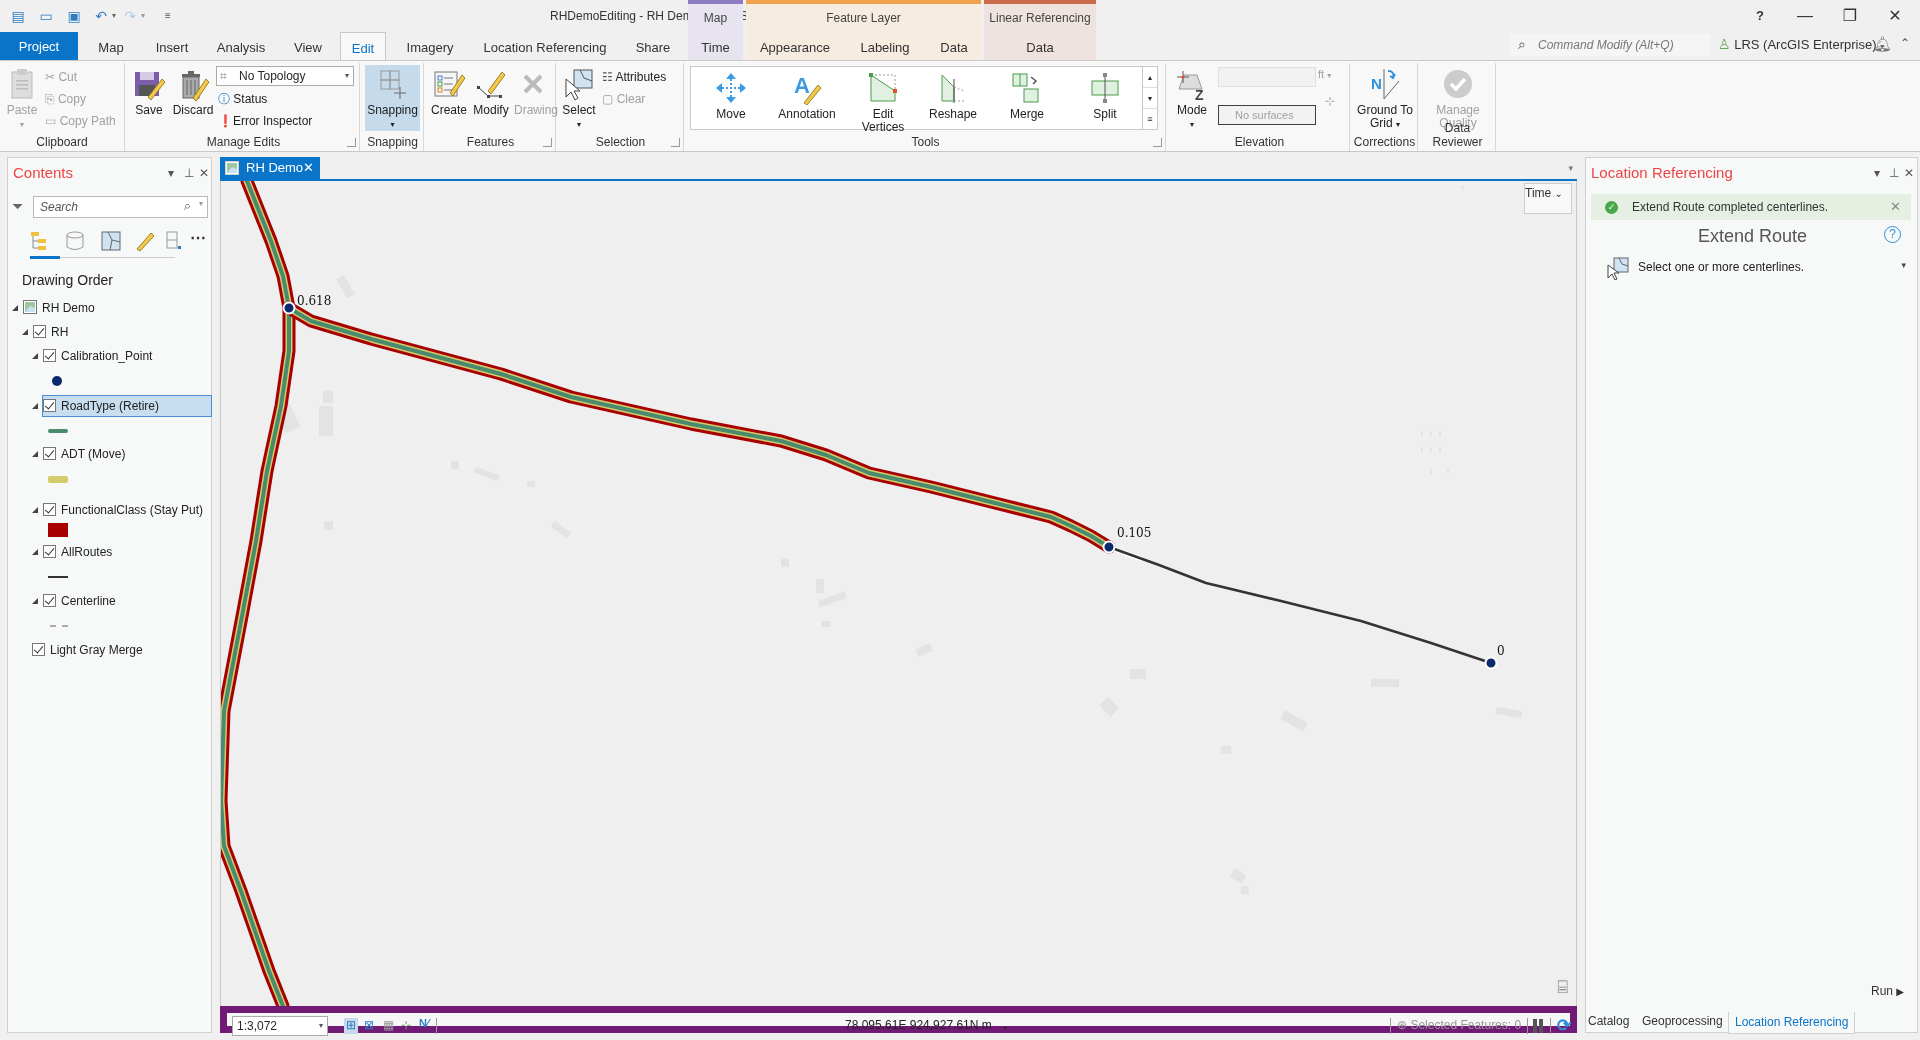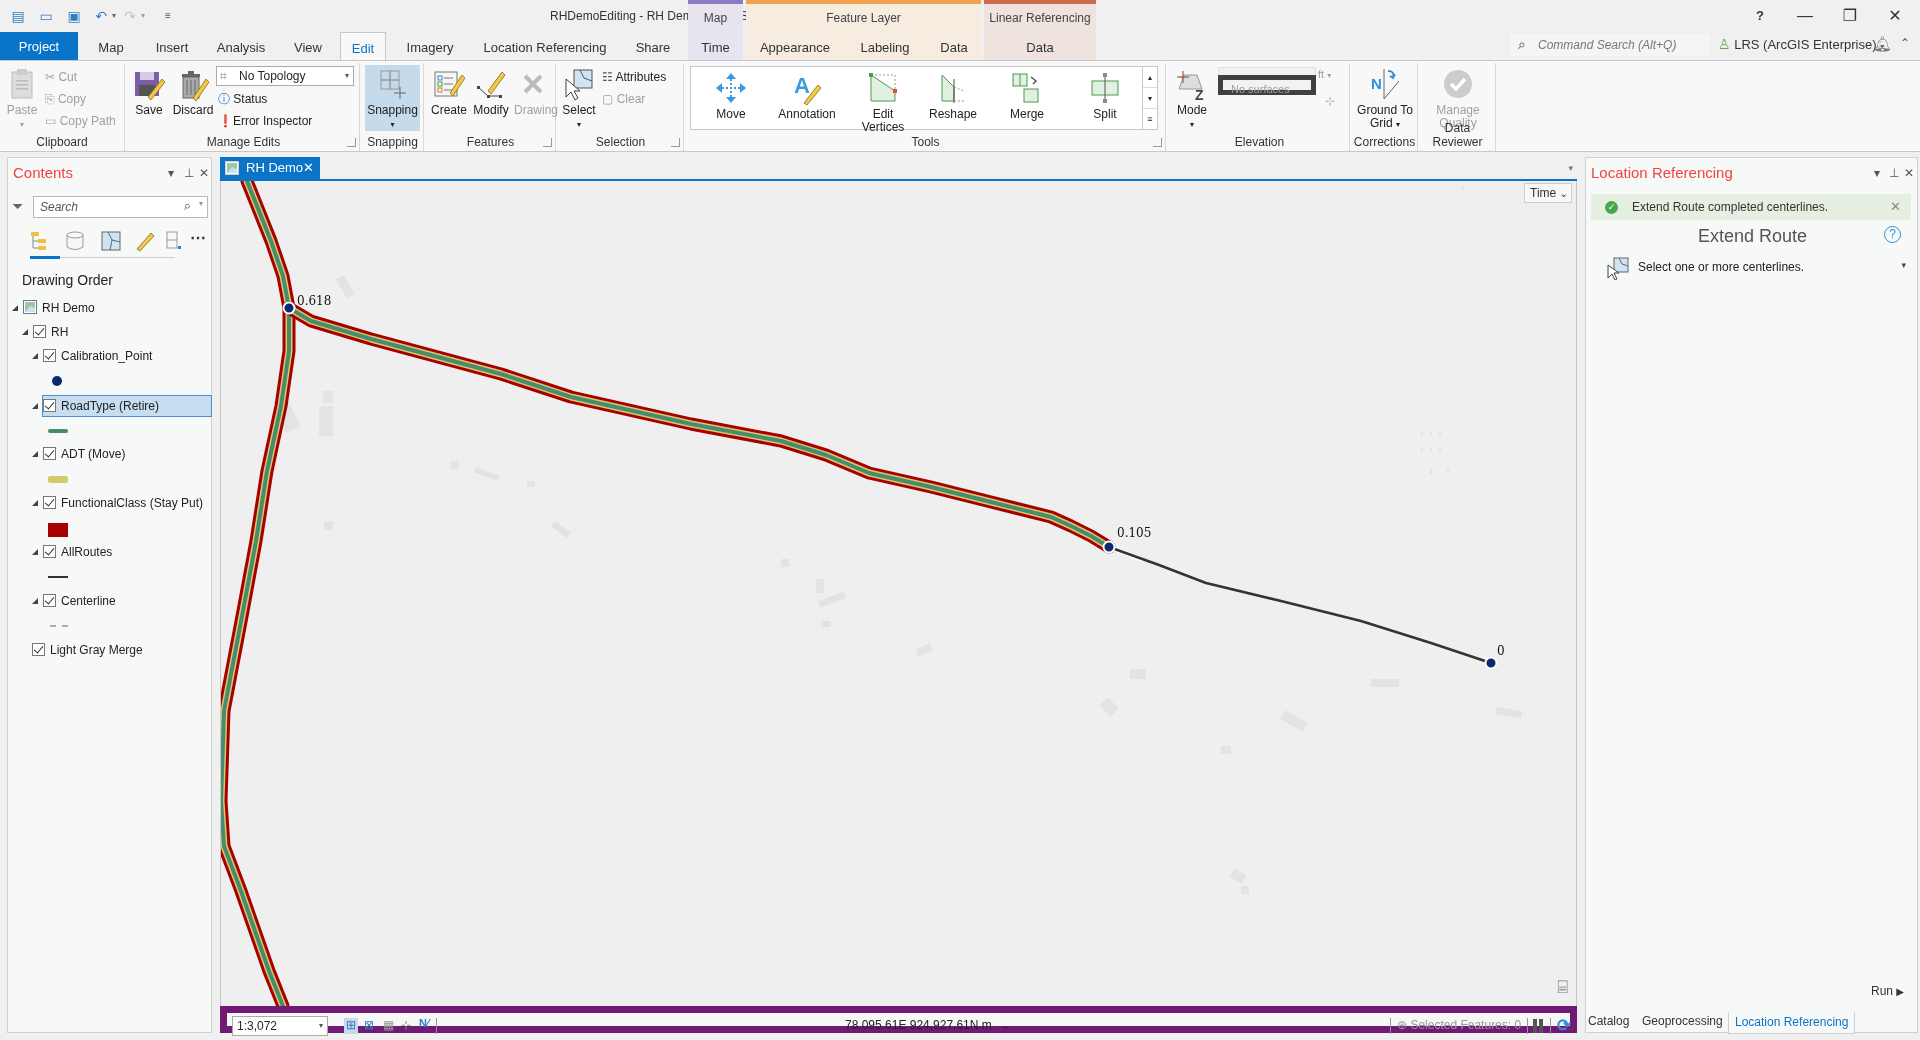--- a/index.html
+++ b/index.html
@@ -89,21 +89,21 @@
   <div class="tab" style="left:630px;width:46px">Share</div>
 </div>
 <div class="ctxtab" style="left:688px;width:55px">Time</div>
 <div class="ctxtab" style="left:755px;width:80px">Appearance</div>
 <div class="ctxtab" style="left:845px;width:80px">Labeling</div>
 <div class="ctxtab" style="left:930px;width:48px">Data</div>
 <div class="ctxtab" style="left:984px;width:112px">Data</div>
 
 <div id="cmdsearch">
   <span class="abs" style="left:8px;top:2px;font-style:normal;font-size:14px;color:#555">⌕</span>
-  <span>Command Search (Alt+Q)</span>
+  <span>Command Modify (Alt+Q)</span>
 </div>
 <div class="abs" style="left:1718px;top:36px;height:20px;font-size:13px;color:#333;white-space:nowrap">
   <span style="color:#6aa84f;font-size:14px">♙</span>
   <span>LRS (ArcGIS Enterprise)</span>
   <span style="font-size:8px;color:#666">▾</span>
 </div>
 <span class="abs" style="left:1873px;top:35px;font-size:15px;color:#777">🔔︎</span>
 <span class="abs" style="left:1900px;top:36px;font-size:12px;color:#555">⌃</span>
 
 <div id="ribbon">
@@ -298,21 +298,21 @@
           <polygon points="4,22 9,8 22,8 27,22" fill="#ddd" stroke="#999"></polygon>
           <line x1="8" y1="4" x2="8" y2="16" stroke="#555"></line>
           <line x1="2" y1="10" x2="14" y2="10" stroke="#555"></line>
           <circle cx="8" cy="10" r="1.6" fill="#e0502a"></circle>
           <text x="20" y="33" font-size="14" font-weight="bold" font-family="Liberation Sans, sans-serif" fill="#444">Z</text>
         </svg>
       <span>Mode</span><br><span style="font-size:8px">▾</span>
     </div>
     <div class="abs" style="left:48px;top:4px;width:98px;height:20px;border:1px solid #e0e0e0;background:#f2f2f2"></div>
     <div class="abs dis" style="left:148px;top:5px;font-size:11px"><span>ft</span> <span style="font-size:8px">▾</span></div>
-    <div class="abs dis" style="left:48px;top:12px;width:98px;height:20px;border:5px solid #404040;background:#f2f2f2;font-size:11px;padding:3px 8px"><span>No surfaces</span></div>
+    <div class="abs dis" style="left:48px;top:42px;width:98px;height:20px;border:1px solid #404040;background:#f2f2f2;font-size:11px;padding:3px 16px"><span>No surfaces</span></div>
     <span class="abs dis" style="left:155px;top:31px;font-size:12px">⊹</span>
     <div class="grplbl">Elevation</div>
   </div>
 
   <div class="grp" style="left:1352px;width:66px">
     <div class="bigbtn" style="left:2px;width:62px">
       <svg class="ic" viewBox="0 0 34 34">
           <text x="3" y="22" font-size="15" font-weight="bold" font-family="Liberation Sans, sans-serif" fill="#2f8fd8">N</text>
           <line x1="16" y1="2" x2="16" y2="32" stroke="#666"></line>
           <line x1="16" y1="32" x2="31" y2="14" stroke="#666"></line>
@@ -381,21 +381,21 @@
         <path d="M2 12 L7 6 L12 8 L12 12 Z" fill="#c8e0f0"></path>
       </svg><span>RH Demo</span></div>
   <div class="tocrow" style="left:14px;top:164px"><span class="tri"></span><span class="cb"></span><span>RH</span></div>
   <div class="tocrow" style="left:24px;top:188px"><span class="tri"></span><span class="cb"></span><span>Calibration_Point</span></div>
   <div class="abs" style="left:44px;top:218px;width:10px;height:10px;border-radius:50%;background:#0b2a6e"></div>
   <div class="abs" style="left:34px;top:237px;width:170px;height:22px;background:#c7ddf0;border:1px solid #4a90d0"></div>
   <div class="tocrow" style="left:24px;top:238px"><span class="tri"></span><span class="cb"></span><span>RoadType (Retire)</span></div>
   <div class="abs" style="left:40px;top:271px;width:20px;height:4px;border-radius:2px;background:#4a8a6e"></div>
   <div class="tocrow" style="left:24px;top:286px"><span class="tri"></span><span class="cb"></span><span>ADT (Move)</span></div>
   <div class="abs" style="left:40px;top:318px;width:20px;height:7px;border-radius:2px;background:#d2cc6a"></div>
-  <div class="tocrow" style="left:24px;top:335px"><span class="tri"></span><span class="cb"></span><span>FunctionalClass (Stay Put)</span></div>
+  <div class="tocrow" style="left:24px;top:342px"><span class="tri"></span><span class="cb"></span><span>FunctionalClass (Stay Put)</span></div>
   <div class="abs" style="left:40px;top:365px;width:20px;height:14px;background:#a80000"></div>
   <div class="tocrow" style="left:24px;top:384px"><span class="tri"></span><span class="cb"></span><span>AllRoutes</span></div>
   <div class="abs" style="left:40px;top:418px;width:20px;height:2px;background:#333"></div>
   <div class="tocrow" style="left:24px;top:433px"><span class="tri"></span><span class="cb"></span><span>Centerline</span></div>
   <div class="abs" style="left:42px;top:467px;width:18px;height:2px;border-top:2px dashed #aaa"></div>
   <div class="tocrow" style="left:24px;top:482px"><span class="cb"></span><span>Light Gray Merge</span></div>
 </div>
 
 <div id="mapview">
   <div id="maptab">
@@ -456,21 +456,21 @@
         </g>
       <g id="calpoints">
           <circle cx="68" cy="127" r="5.5" fill="#0b2a6e" stroke="#fff" stroke-width="2"></circle>
           <circle cx="888" cy="366" r="5.5" fill="#0b2a6e" stroke="#fff" stroke-width="2"></circle>
           <circle cx="1270" cy="482" r="5.5" fill="#0b2a6e" stroke="#fff" stroke-width="2"></circle>
         </g>
       <text id="lbl0" x="76" y="124" font-size="12" font-family="DejaVu Serif, serif" fill="#111">0.618</text>
       <text id="lbl1" x="896" y="356" font-size="12" font-family="DejaVu Serif, serif" fill="#111">0.105</text>
       <text id="lbl2" x="1276" y="474" font-size="12" font-family="DejaVu Serif, serif" fill="#111">0</text>
     </svg>
-    <div class="abs" style="right:4px;top:2px;width:48px;height:20px;background:#f8f8f8;border:1px solid #ccc;font-size:12px;line-height:18px;padding-left:5px;color:#333">
+    <div class="abs" style="right:4px;top:2px;width:48px;height:31px;background:#f8f8f8;border:1px solid #ccc;font-size:12px;line-height:18px;color:#333">
       <span>Time</span> <span style="font-size:10px">⌄</span>
     </div>
     <span class="abs" style="right:8px;bottom:8px;font-size:18px;color:#777">⌸</span>
   </div>
   <div id="statusbar">
     <div class="abs" style="left:5px;top:3px;width:96px;height:20px;border:1px solid #aaa;background:#fff;font-size:12px;line-height:18px;padding-left:4px">
       <span>1:3,072</span>
       <span class="abs" style="right:4px;top:0;font-size:8px;color:#555">▾</span>
     </div>
     <span class="abs" style="left:117px;top:5px;width:14px;height:16px;background:#c5daea;color:#2f7dc2;font-size:12px;text-align:center">⊞</span>

